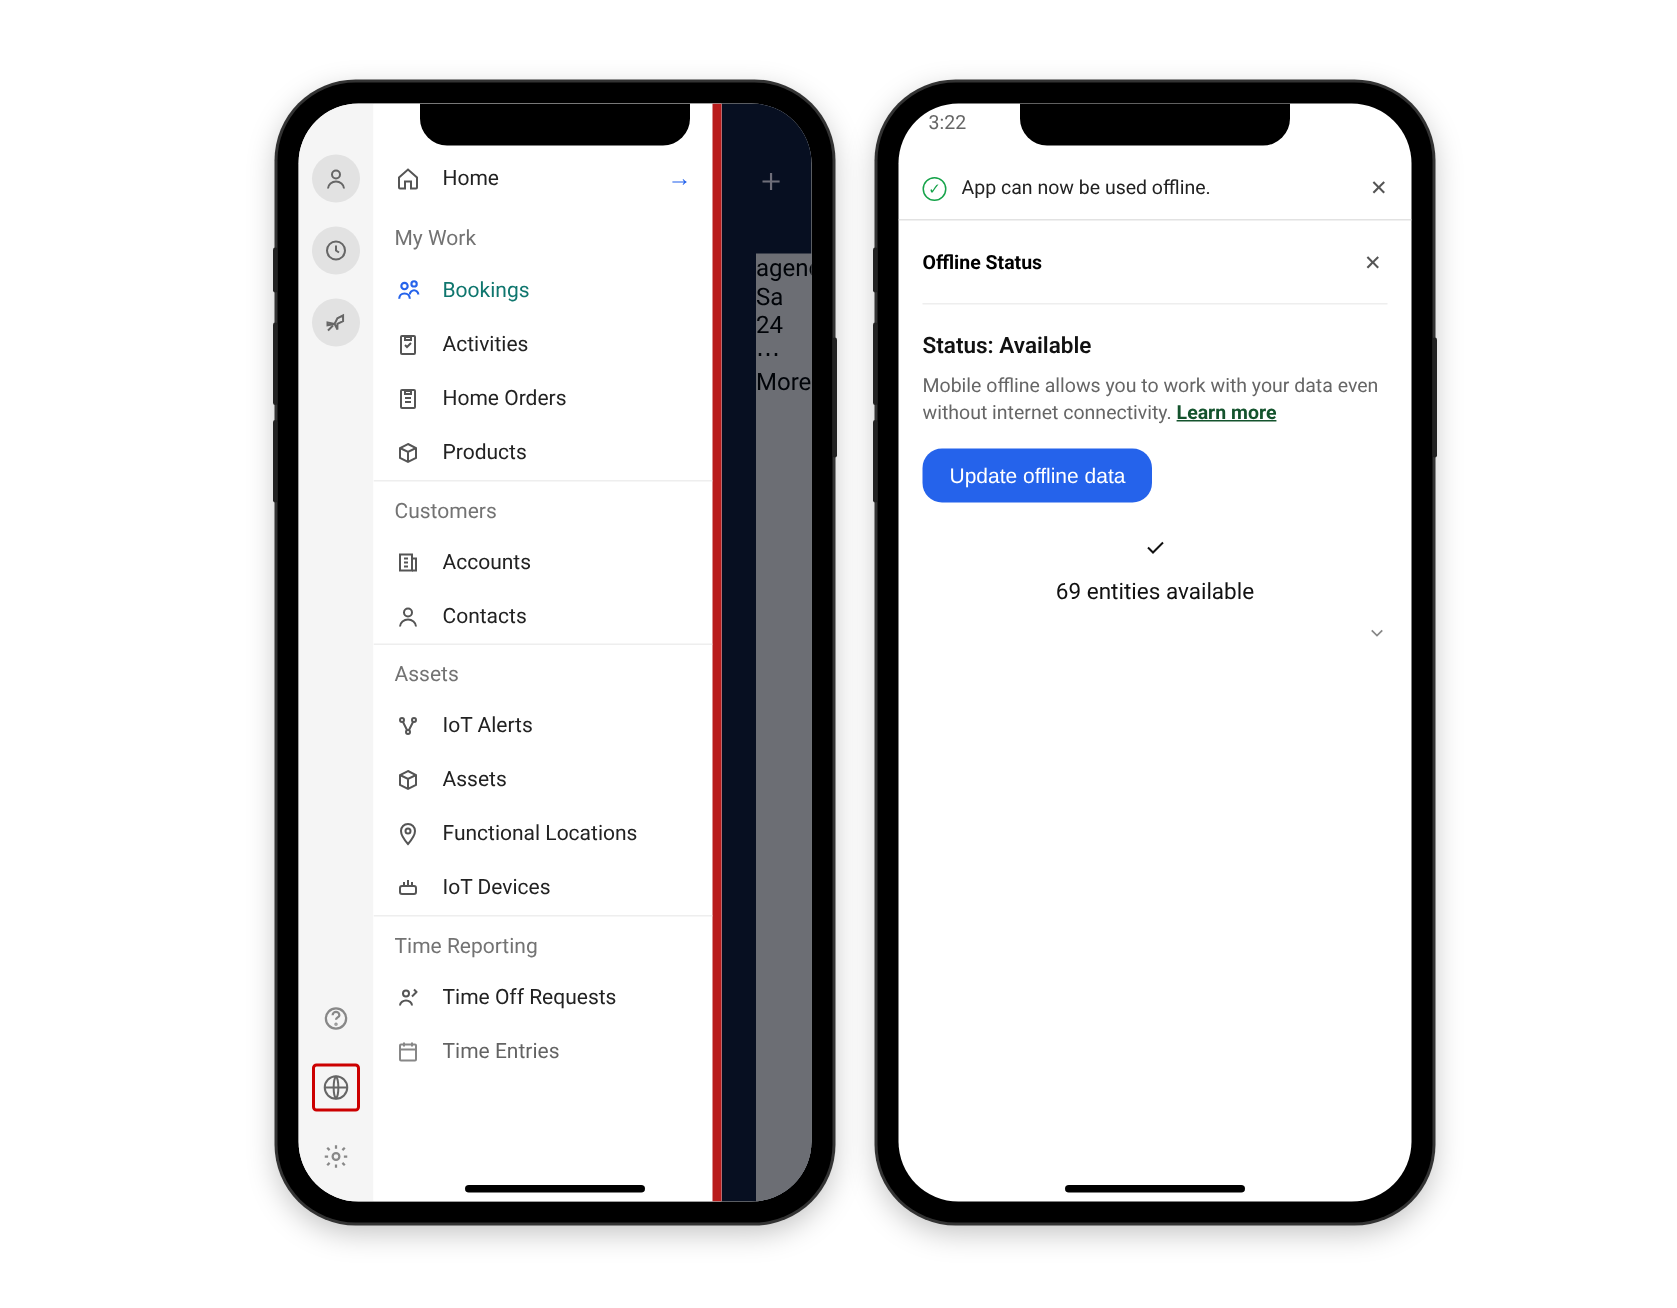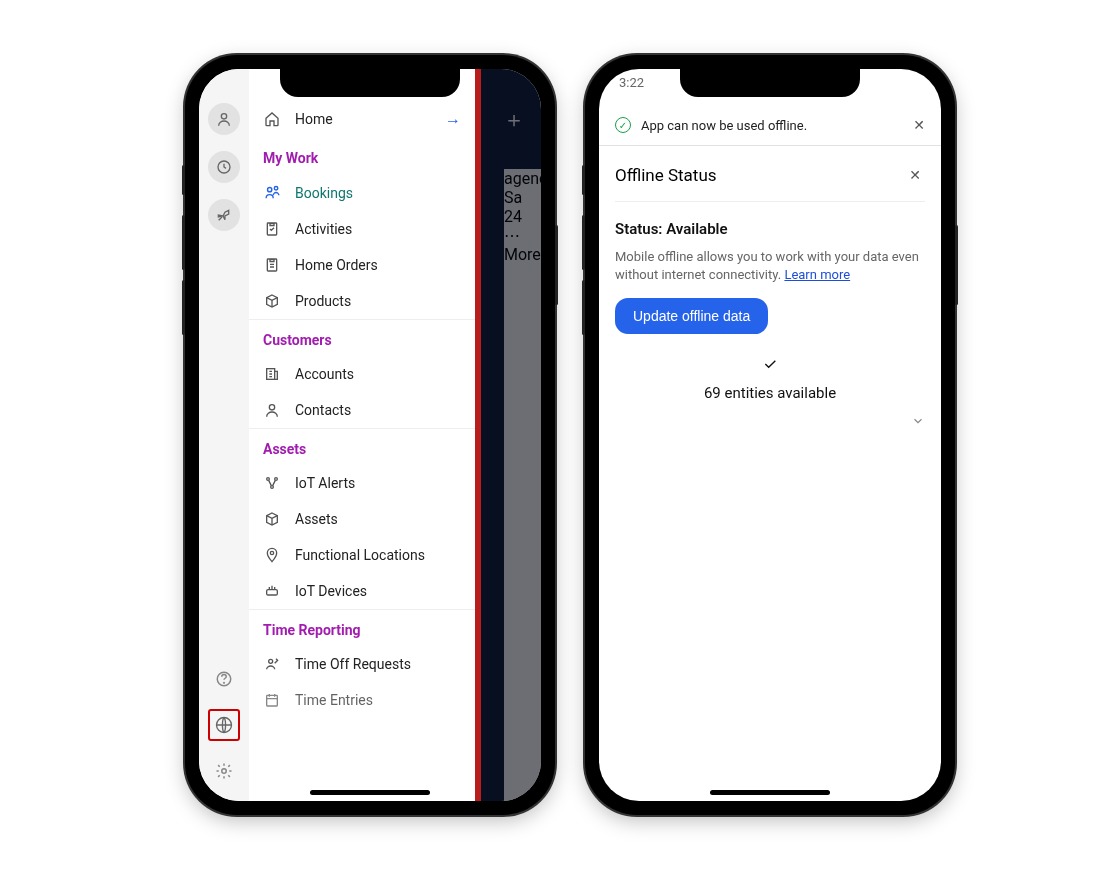--- a/index.html
+++ b/index.html
@@ -126,23 +126,22 @@
     font-size: 14px; color: #222;
     gap: 14px;
     cursor: pointer;
   }
   .nav-item .ic { width: 18px; display: flex; justify-content: center; color: #555;}
   .nav-item.active { color: #0f766e; }
   .nav-item.active .ic { color: #2563eb; }
   .nav-item .arr { margin-left: auto; color: #2563eb; font-size: 16px; }
   .nav-header {
     padding: 12px 14px 8px;
-    font-size: 14px; color: #a21caf;
+    font-size: 14px; color: #737373;
     border-top: 1px solid #eee;
-    font-weight: bold;
   }
   .nav-header.first { border-top: none; }
 
   
   .status-bar {
     position: absolute; top: 6px; left: 20px;
     font-size: 13px; color: #666;
     z-index: 30;
   }
   .toast {
@@ -163,25 +162,25 @@
   .panel {
     position: absolute;
     top: 80px; left: 0; right: 0;
     padding: 0 16px;
   }
   .panel-header {
     display: flex; align-items: center;
     padding: 14px 0;
     border-bottom: 1px solid #eee;
   }
-  .panel-header h2 { font-size: 17px; font-weight: 400; }
+  .panel-header h2 { font-size: 13px; font-weight: 700; }
   .panel-header .x { margin-left: auto; font-size: 14px; color: #555; padding:4px; cursor:pointer;}
   .status-line { margin-top: 18px; font-size: 15px; font-weight: 600; color: #111; }
   .desc { margin-top: 10px; font-size: 13px; color: #666; line-height: 1.4; }
-  .desc a { color: #1d4ed8; text-decoration: underline; }
+  .desc a { color: #14532d; text-decoration: underline; font-weight: bold; }
   .update-btn {
     margin-top: 14px;
     background: #2563eb; color: #fff;
     border: none; border-radius: 13px;
     padding: 10px 18px; font-size: 14px;
     cursor: pointer;
   }
   .entities {
     margin-top: 22px;
     display: flex; align-items: center;

